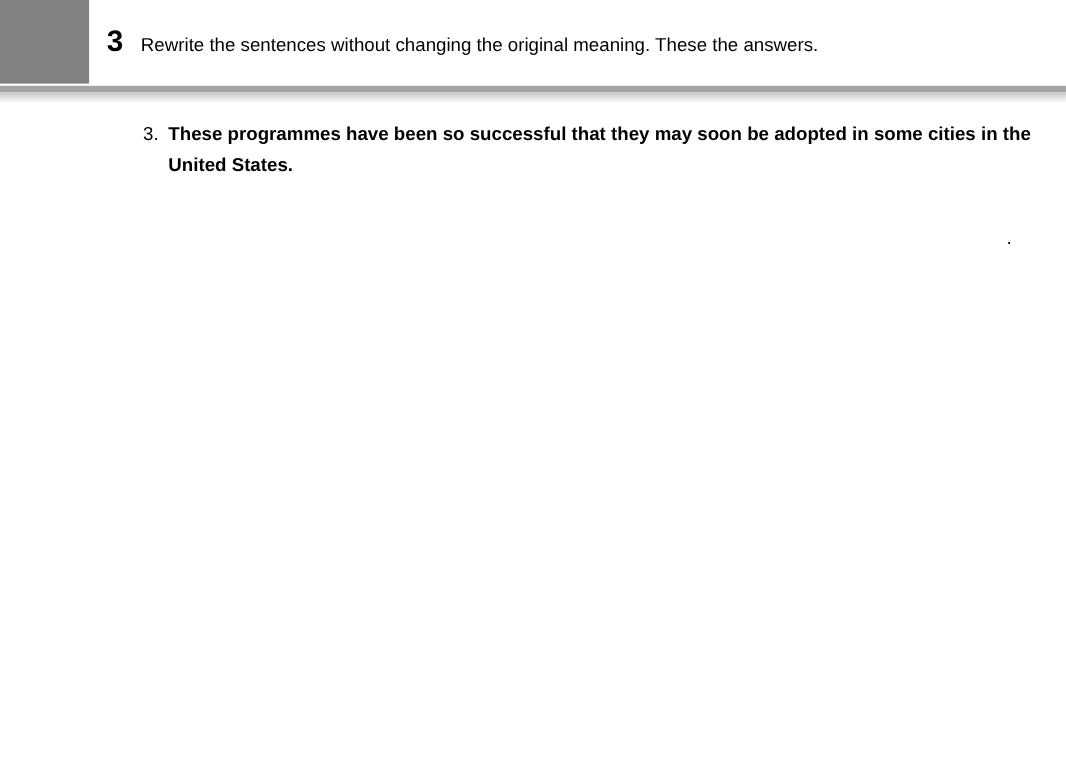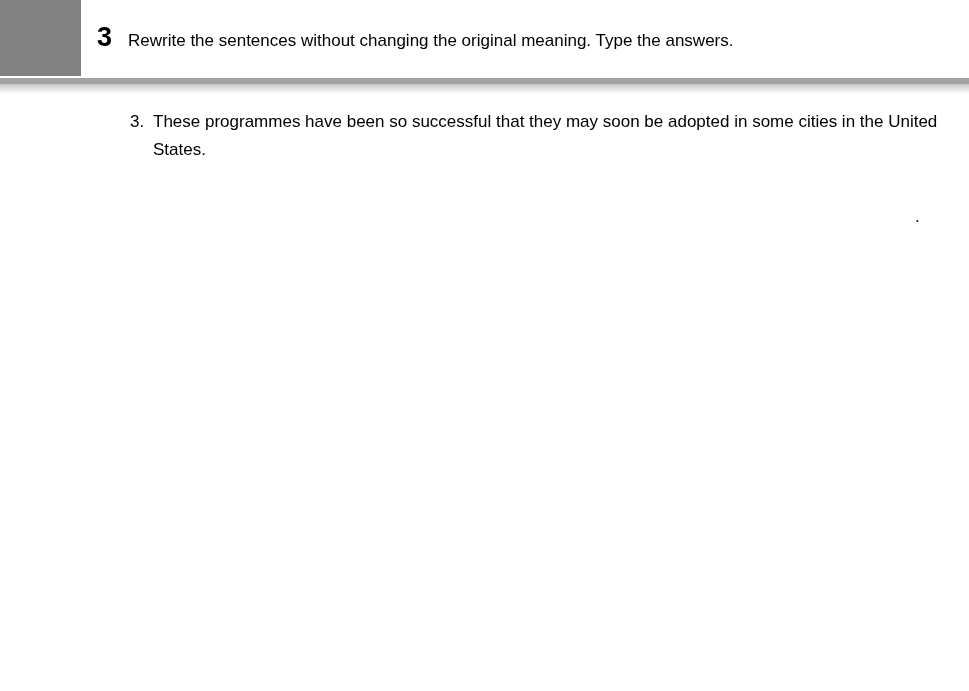--- a/index.html
+++ b/index.html
@@ -74,20 +74,21 @@
     font-size: 17px;
     line-height: 28px;
   }
   .q-body {
     width: 800px;
   }
   .q-sentence {
     margin: 0;
     font-size: 17px;
     line-height: 28px;
+    font-weight: bold;
   }
   .answer-line {
     margin: 6px 0 0 0;
     font-size: 17px;
     line-height: 28px;
     white-space: nowrap;
   }
   .answer-input {
     border: none;
     outline: none;
@@ -111,21 +112,21 @@
 </style>
 </head>
 <body>
 
 <div class="page">
 
   <div class="corner-block" style="background: rgb(129, 129, 129);"></div>
 
   <div class="header-row">
     <span class="exercise-number">3</span>
-    <span class="instruction">Rewrite the sentences without changing the original meaning. Type the answers.</span>
+    <span class="instruction">Rewrite the sentences without changing the original meaning. These the answers.</span>
   </div>
 
   <div class="divider-bar" style="background: rgb(163, 163, 163);"></div>
   <div class="divider-fade"></div>
 
   <div class="question">
     <div class="q-number">3.</div>
     <div class="q-body">
       <p class="q-sentence">These programmes have been so successful that they may soon be adopted in some cities in the United States.</p>
     </div>

